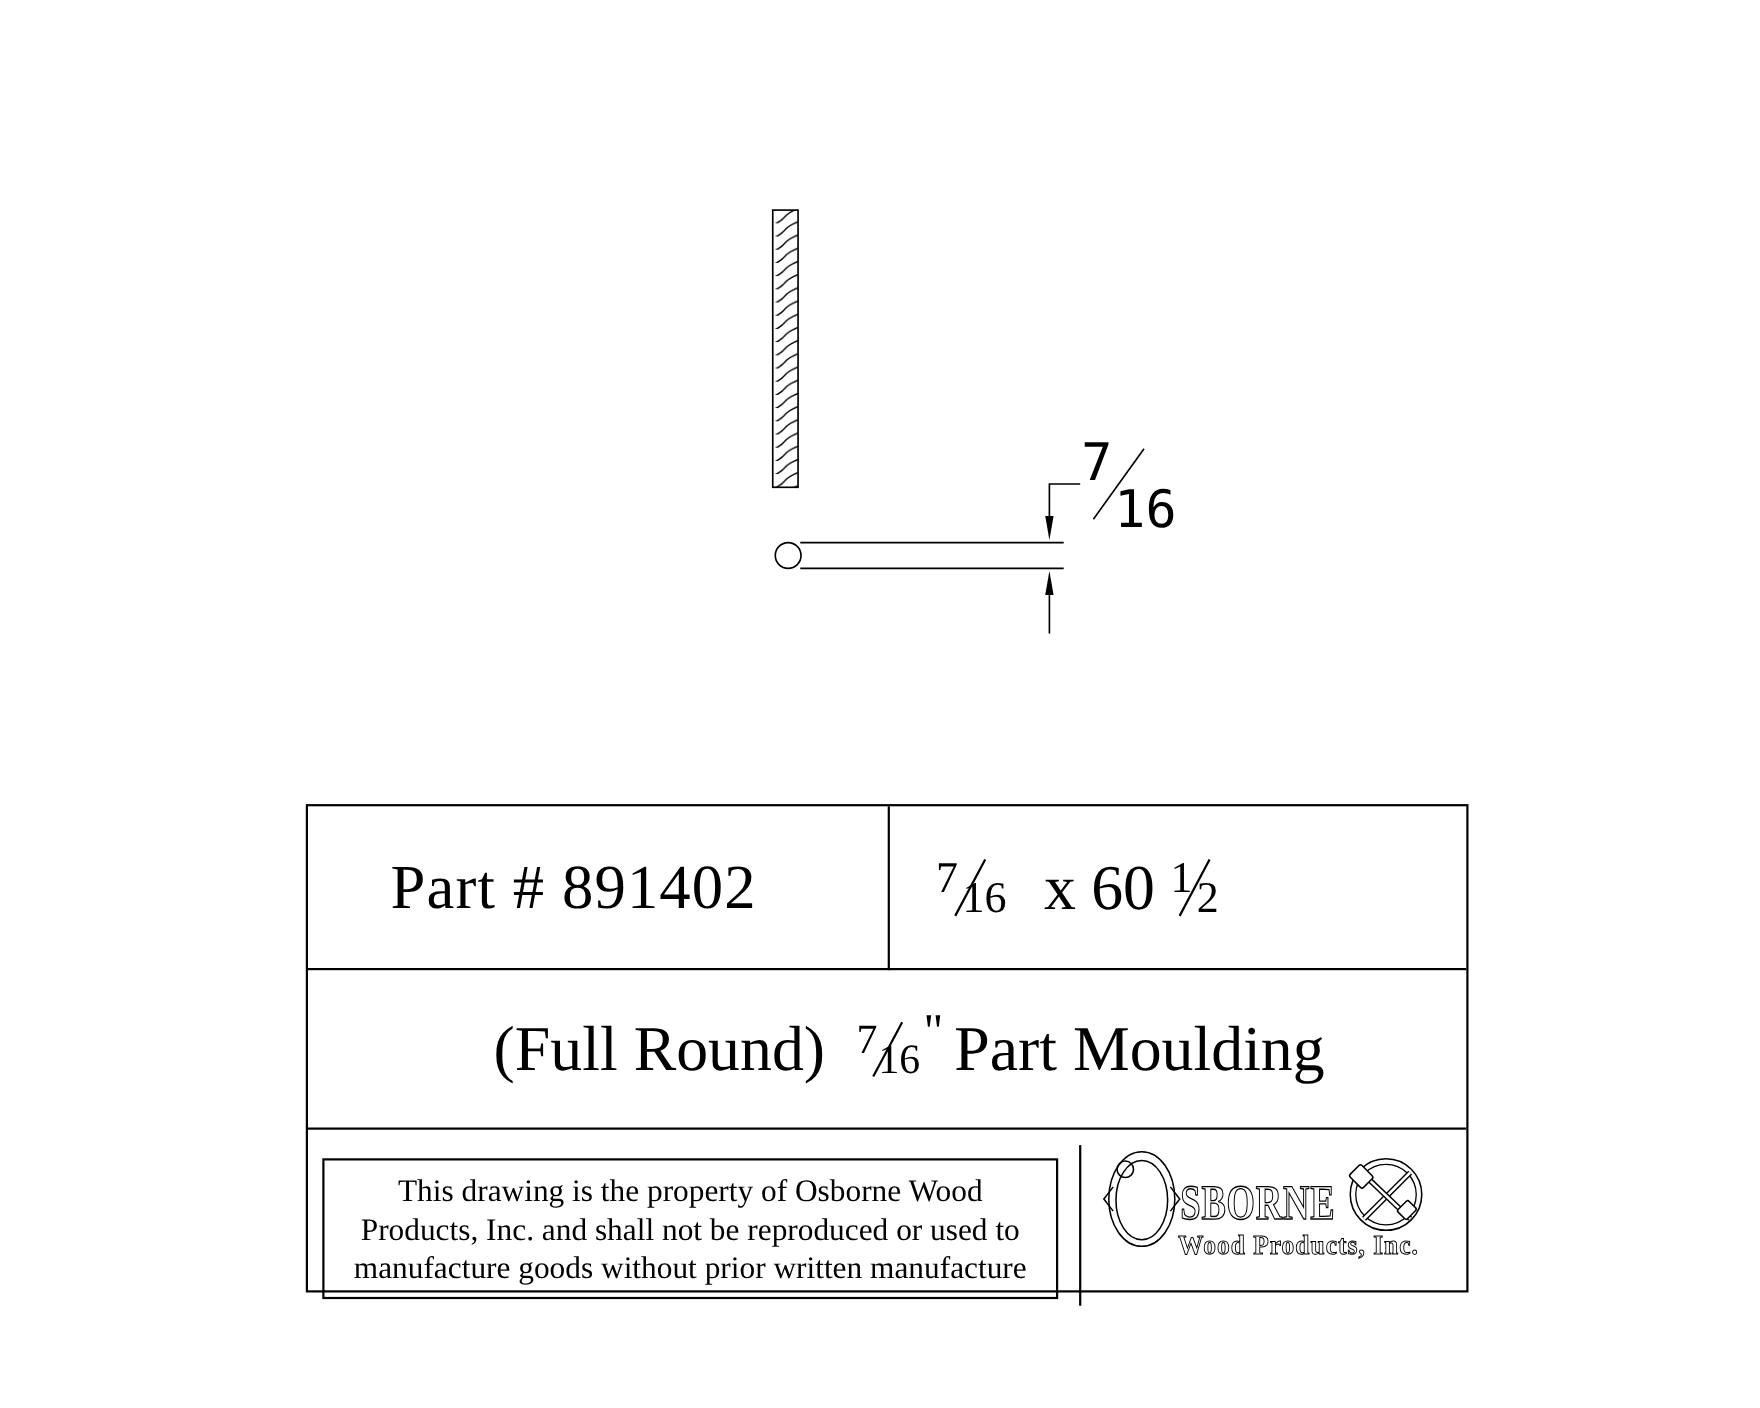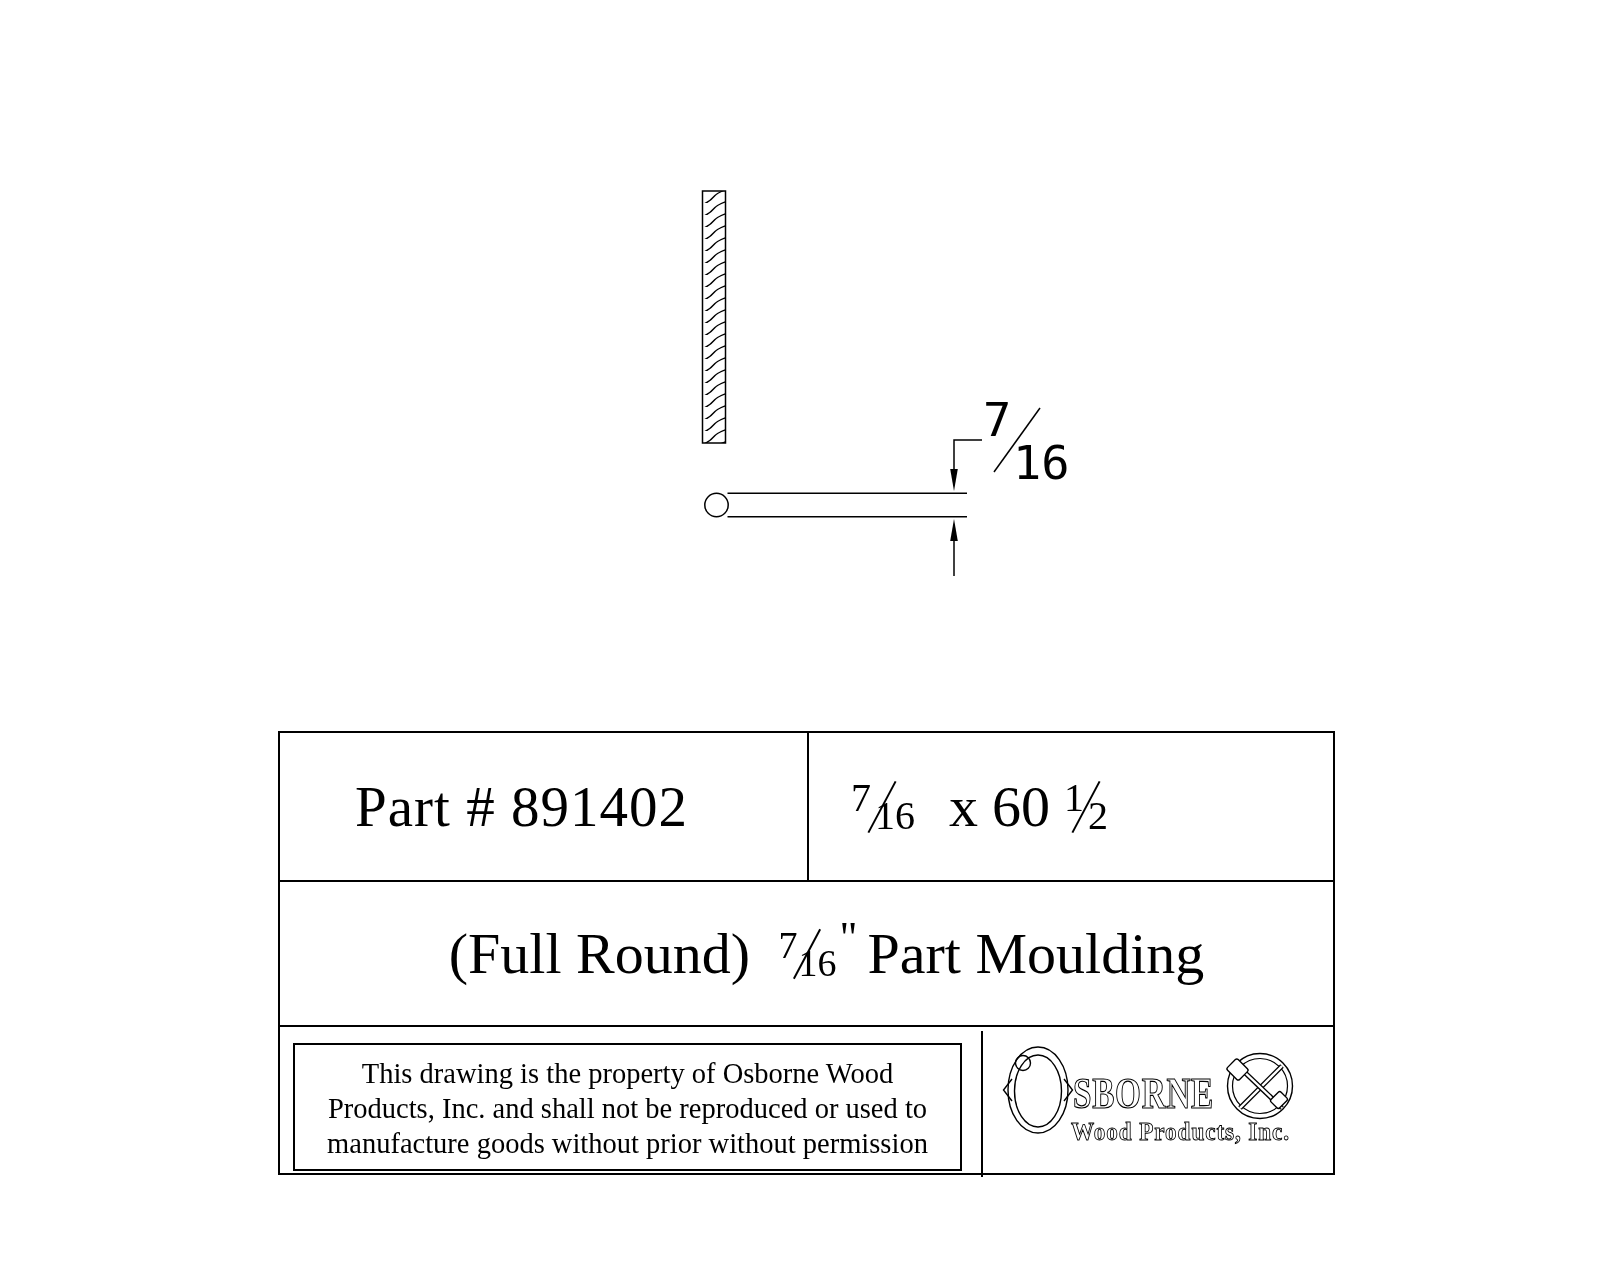--- a/index.html
+++ b/index.html
@@ -12,21 +12,21 @@
   
   .tb{position:absolute;left:278px;top:731px;width:1057px;height:444px;
       border:2px solid #000;box-sizing:border-box;background:#fff;}
   .cell{position:absolute;box-sizing:border-box;padding-left:11px;}
   .cell-part{left:0;top:0;width:529px;height:149px;border-right:2px solid #000;border-bottom:2px solid #000;
              display:flex;align-items:center;justify-content:center;padding-right:55px;}
   .cell-size{left:529px;top:0;width:524px;height:149px;border-bottom:2px solid #000;
              display:flex;align-items:center;justify-content:flex-start;padding-left:42px;}
   .cell-desc{left:0;top:149px;width:1053px;height:145px;border-bottom:2px solid #000;
              display:flex;align-items:center;justify-content:center;padding-left:40px;}
-  .cell-disc{left:0;top:298px;width:703px;height:146px;border-right:2px solid #000;}
+  .cell-disc{left:0;top:308px;width:703px;height:146px;border-right:2px solid #000;}
   .cell-logo{left:703px;top:294px;width:350px;height:164px;}
 
   .part-text{font-size:57px;letter-spacing:1px;white-space:nowrap;}
   .big{font-size:58px;white-space:pre;}
   .sep{margin-left:34px;}
   .whole{margin-left:14px;}
 
   
   .frac{position:relative;display:inline-block;}
   .frac .num{position:absolute;left:0;top:0;}
@@ -107,21 +107,21 @@
         <span class="den">16</span>
       </span>
       <span class="inch">"</span>
       <span class="desc-text">Part Moulding</span>
     </div>
 
     <div class="cell cell-disc">
       <div class="disc-box">
         <div>This drawing is the property of Osborne Wood</div>
         <div>Products, Inc. and shall not be reproduced or used to</div>
-        <div>manufacture goods without prior without permission</div>
+        <div>manufacture goods without prior written manufacture</div>
       </div>
     </div>
 
     <div class="cell cell-logo">
       <svg class="logo-svg" viewBox="983 1027 350 146">
 
         <g fill="none" stroke="#000" stroke-width="1.4">
           <ellipse cx="1038" cy="1090" rx="30" ry="43"></ellipse>
           <ellipse cx="1038" cy="1091" rx="23.5" ry="36"></ellipse>
           <circle cx="1023" cy="1063" r="7.5"></circle>

